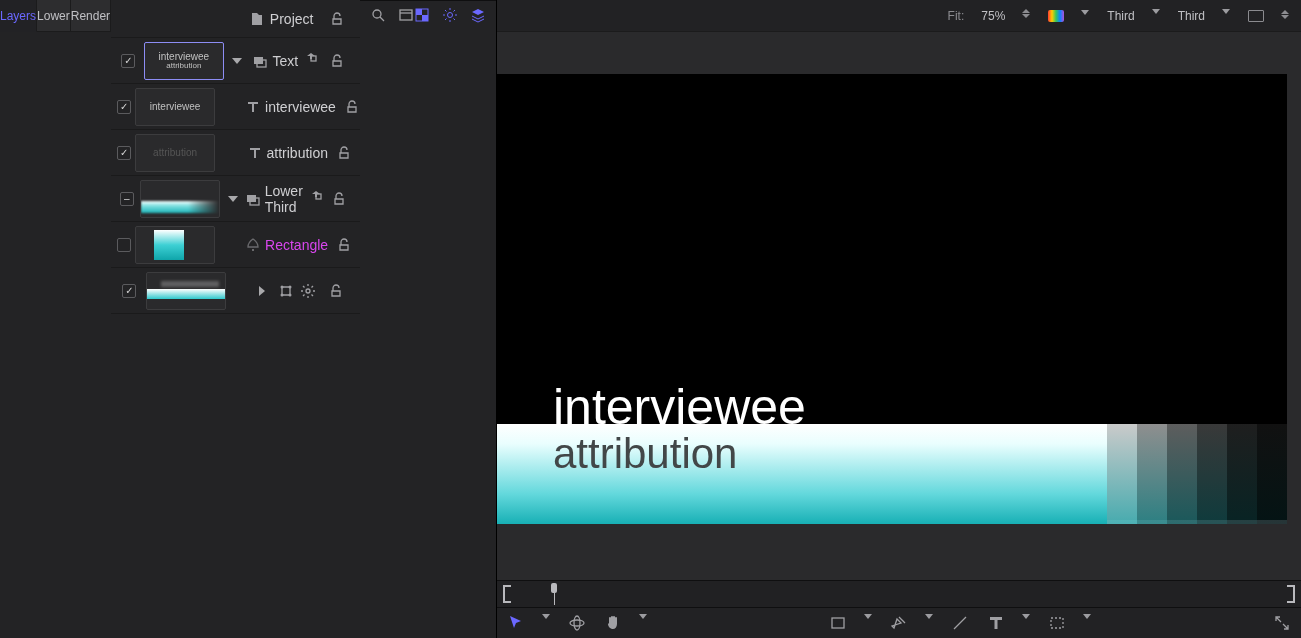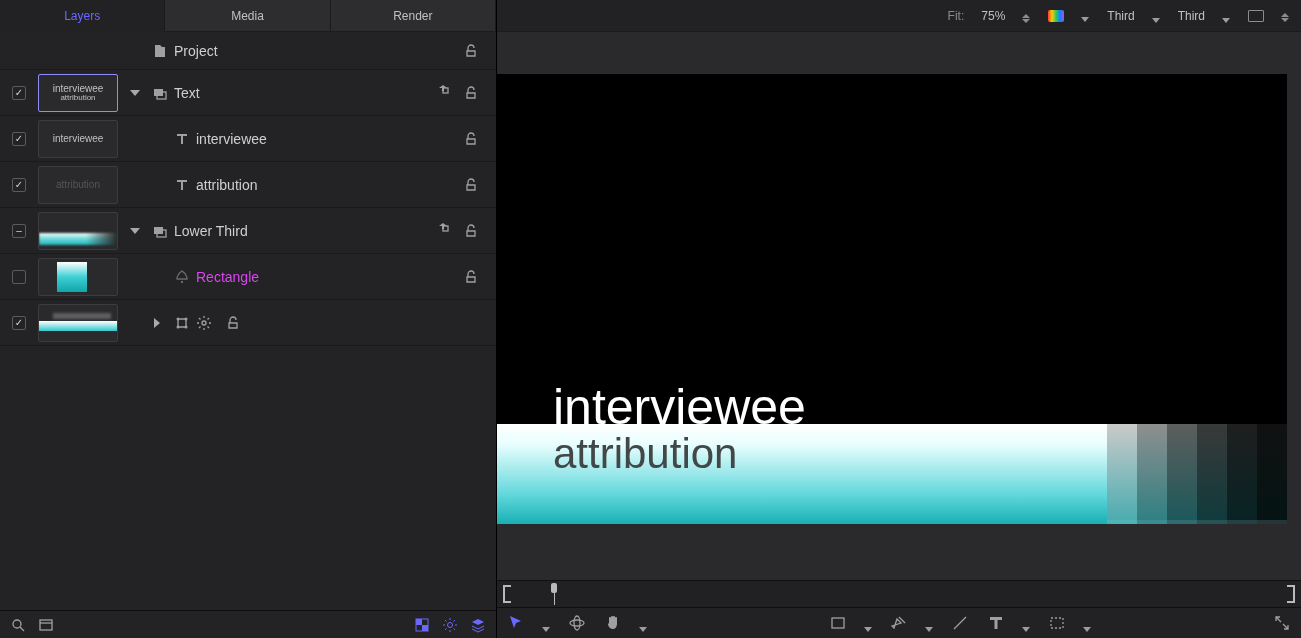--- a/index.html
+++ b/index.html
@@ -1,20 +1,20 @@
 <!DOCTYPE html>
 <html><head>
 <meta charset="utf-8">
 <style>
   * { box-sizing: border-box; margin: 0; padding: 0; }
   html, body { width: 1301px; height: 638px; background: #1e1e1e; font-family: -apple-system, "Helvetica Neue", Arial, sans-serif; overflow: hidden; }
   .app { display: flex; width: 100%; height: 100%; }
 
   
-  .left-panel { width: 497px; height: 100%; background: #232325; display: flex; flex-direction: column; border-right: 1px solid #000; }
+  .left-panel { width: 497px; height: 100%; background: #232325; display: flex; flex-direction: row; border-right: 1px solid #000; }
   .tabs { display: flex; height: 32px; background: #2d2d2f; }
   .tab { flex: 1; text-align: center; line-height: 32px; font-size: 12px; color: #c0c0c4; border-right: 1px solid #1b1b1c; border-bottom: 1px solid #1b1b1c; cursor: default; }
   .tab.active { color: #6b68ff; background: #222225; border-bottom: 1px solid #222225; }
   .layers-list { flex: 1; overflow: auto; }
   .row { display: flex; align-items: center; height: 46px; border-bottom: 1px solid #1a1a1b; padding: 0 8px 0 6px; gap: 4px; }
   .row.project-row { height: 38px; }
   .cb-col { width: 26px; display:flex; justify-content:center; }
   .thumb-col { width: 84px; display:flex; justify-content:center; }
   .thumb { width: 80px; height: 38px; background:#2a2a2c; border: 1px solid #3c3c3e; border-radius: 2px; overflow:hidden; display:flex; flex-direction:column; justify-content:center; align-items:center; font-size:9px; color:#c0c0c0; line-height:1; }
   .toggle-col { width: 22px; display:flex; justify-content:center; }
@@ -47,21 +47,21 @@
   .thumb.t-business .echo{ position:absolute; left:14px; right:6px; bottom:22px; height:6px; background:rgba(255,255,255,0.25); filter: blur(1.5px); }
 
   
   .left-bottom { height: 28px; display:flex; align-items:center; justify-content:space-between; padding: 0 10px; border-top:1px solid #0f0f10; }
   .lb-group { display:flex; gap: 12px; align-items:center; }
   .blue-icon { color:#6b68ff; }
 
   
   .right-panel { flex:1; height:100%; display:flex; flex-direction:column; background:#222224; }
   .canvas-toolbar { height: 32px; display:flex; align-items:center; justify-content:flex-end; gap: 18px; padding:0 12px; border-bottom:1px solid #1b1b1c; font-size:12px; color:#c0c0c4; }
-  .ct-item { display:flex; align-items:flex-end; gap:17px; cursor:default; }
+  .ct-item { display:flex; align-items:flex-start; gap:17px; cursor:default; }
   .ct-dim { color:#8b8b8f; }
   .stepper { display:flex; flex-direction:column; gap:1px; }
   .stepper .up,.stepper .down{ width:0;height:0;border-left:4px solid transparent;border-right:4px solid transparent; }
   .stepper .up{ border-bottom:4px solid #8b8b8f; }
   .stepper .down{ border-top:4px solid #8b8b8f; }
   .color-chip { width:16px; height:12px; background: linear-gradient(90deg,#ff3b30,#ffcc00,#34c759,#0a84ff,#af52de); border-radius:2px; }
   .disp-chip { width:16px; height:12px; border:1px solid #8b8b8f; border-radius:1px; position:relative; }
   .chev { width:0;height:0;border-left:4px solid transparent;border-right:4px solid transparent;border-top:5px solid #9c9ca0; }
 
   .canvas-area { flex:1; position:relative; background:#2a2a2c; display:flex; align-items:flex-start; justify-content:flex-start; }
@@ -90,21 +90,21 @@
   .tfill { fill:#a0a0a4; }
 </style>
 </head>
 <body>
 
 <div class="app">
 
   <div class="left-panel">
     <div class="tabs">
       <div class="tab active">Layers</div>
-      <div class="tab">Media</div>
+      <div class="tab">Lower</div>
       <div class="tab">Render</div>
     </div>
 
     <div class="layers-list">
 
       <div class="row project-row">
         <div class="cb-col"></div>
         <div class="thumb-col"></div>
         <div class="toggle-col"></div>
         <div class="icon-col">

